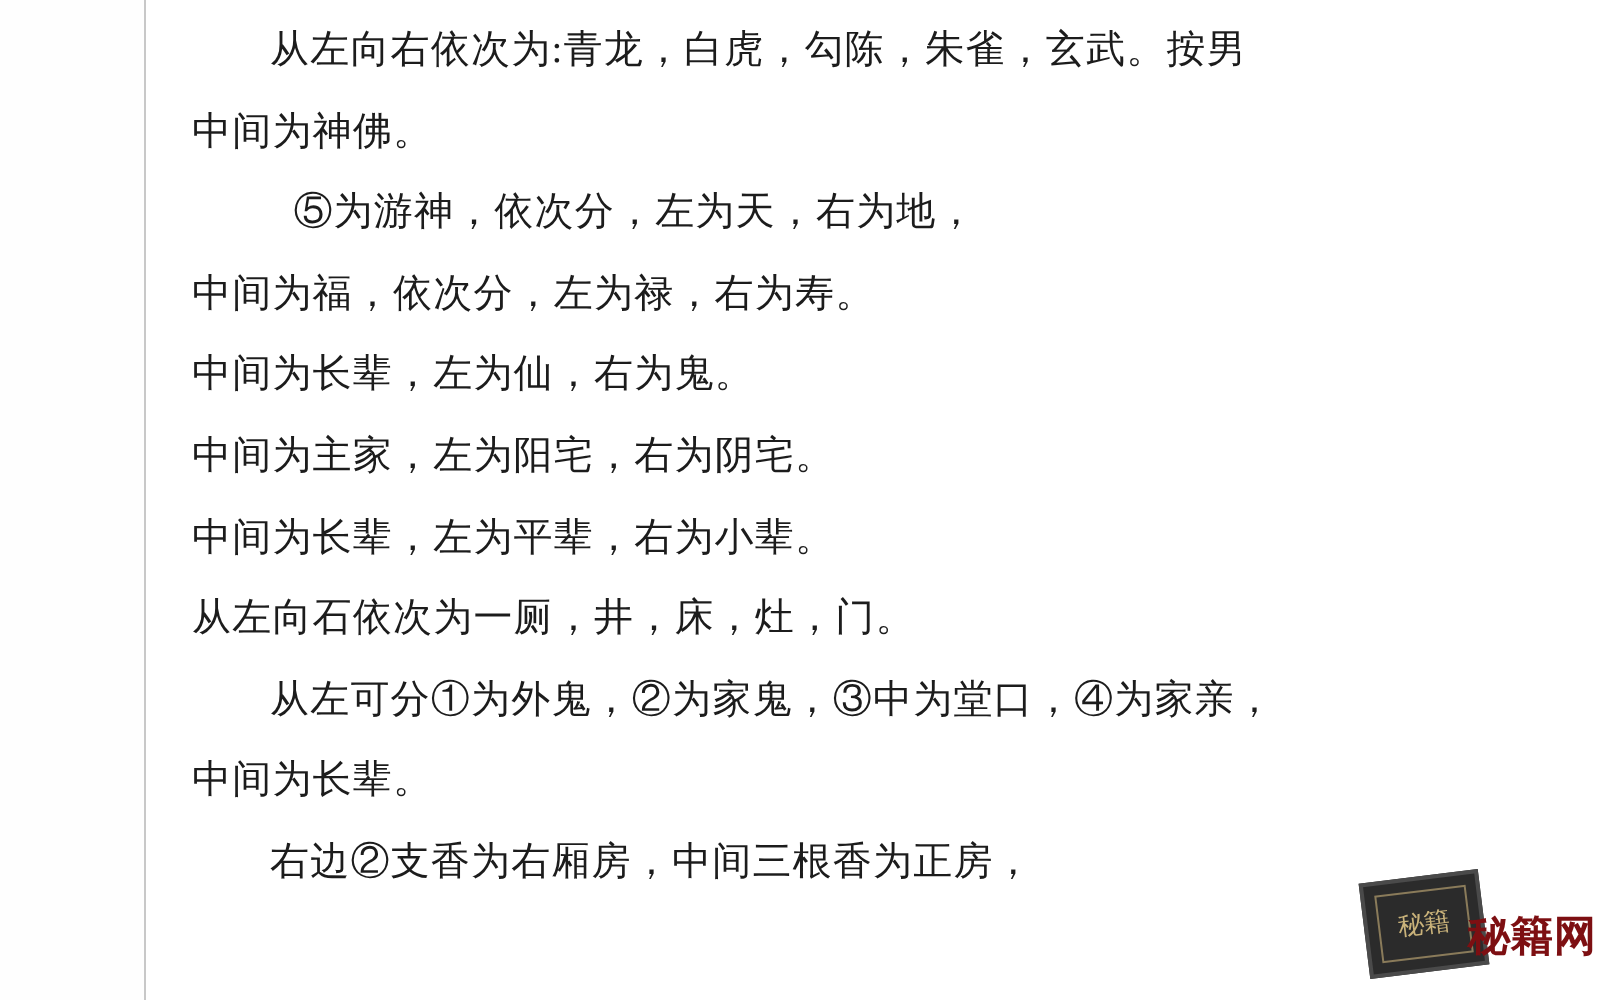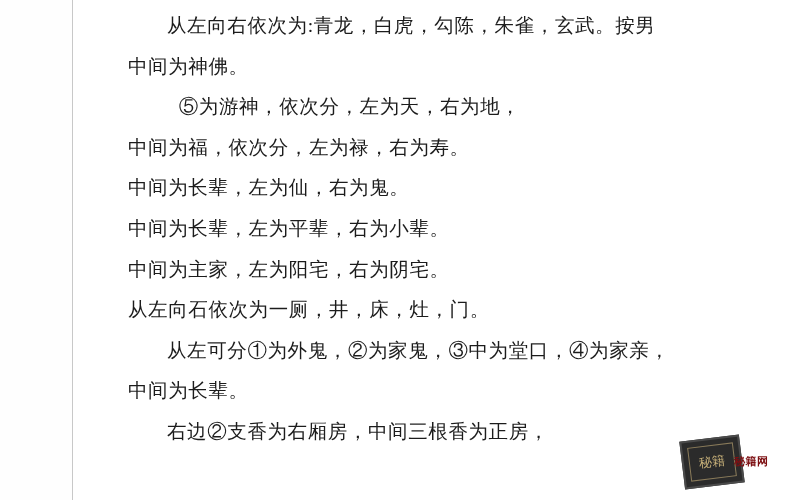--- a/index.html
+++ b/index.html
@@ -31,21 +31,21 @@
   .left-margin-shade {
     position: absolute;
     left: 0;
     top: 0;
     bottom: 0;
     width: 72px;
     background: #fefefe;
   }
   .body-text {
     position: absolute;
-    left: 128px;
+    left: 96px;
     top: 6px;
     width: 590px;
     color: #1c1c1c;
     font-size: 19.5px;
     line-height: 40.6px;
     letter-spacing: 0.6px;
   }
   .para {
     margin: 0;
     text-indent: 2em;
@@ -90,42 +90,42 @@
     letter-spacing: 0px;
     display: flex;
     align-items: center;
     justify-content: center;
     box-sizing: border-box;
   }
   .wm-text {
     position: absolute;
     left: 52px;
     top: 16px;
-    font-size: 11px;
+    font-size: 21px;
     color: #7d0f12;
     font-weight: bold;
     letter-spacing: 0.5px;
     white-space: nowrap;
   }
 </style>
 </head>
 <body>
 
 <div class="page">
   <div class="left-margin-shade"></div>
   <div class="left-rule"></div>
 
   <div class="body-text">
     <p class="para">从左向右依次为:青龙，白虎，勾陈，朱雀，玄武。按男</p>
     <p class="para no-indent">中间为神佛。</p>
     <p class="para wide-indent">⑤为游神，依次分，左为天，右为地，</p>
     <p class="para no-indent">中间为福，依次分，左为禄，右为寿。</p>
     <p class="para no-indent">中间为长辈，左为仙，右为鬼。</p>
+    <p class="para no-indent">中间为主家，左为阳宅，右为阴宅。</p>
     <p class="para no-indent">中间为长辈，左为平辈，右为小辈。</p>
-    <p class="para no-indent">中间为主家，左为阳宅，右为阴宅。</p>
     <p class="para no-indent">从左向石依次为一厕，井，床，灶，门。</p>
     <p class="para">从左可分①为外鬼，②为家鬼，③中为堂口，④为家亲，</p>
     <p class="para no-indent">中间为长辈。</p>
     <p class="para">右边②支香为右厢房，中间三根香为正房，</p>
   </div>
 
   <div class="watermark">
     <div class="stamp">
       <div class="stamp-inner">秘籍</div>
     </div>

